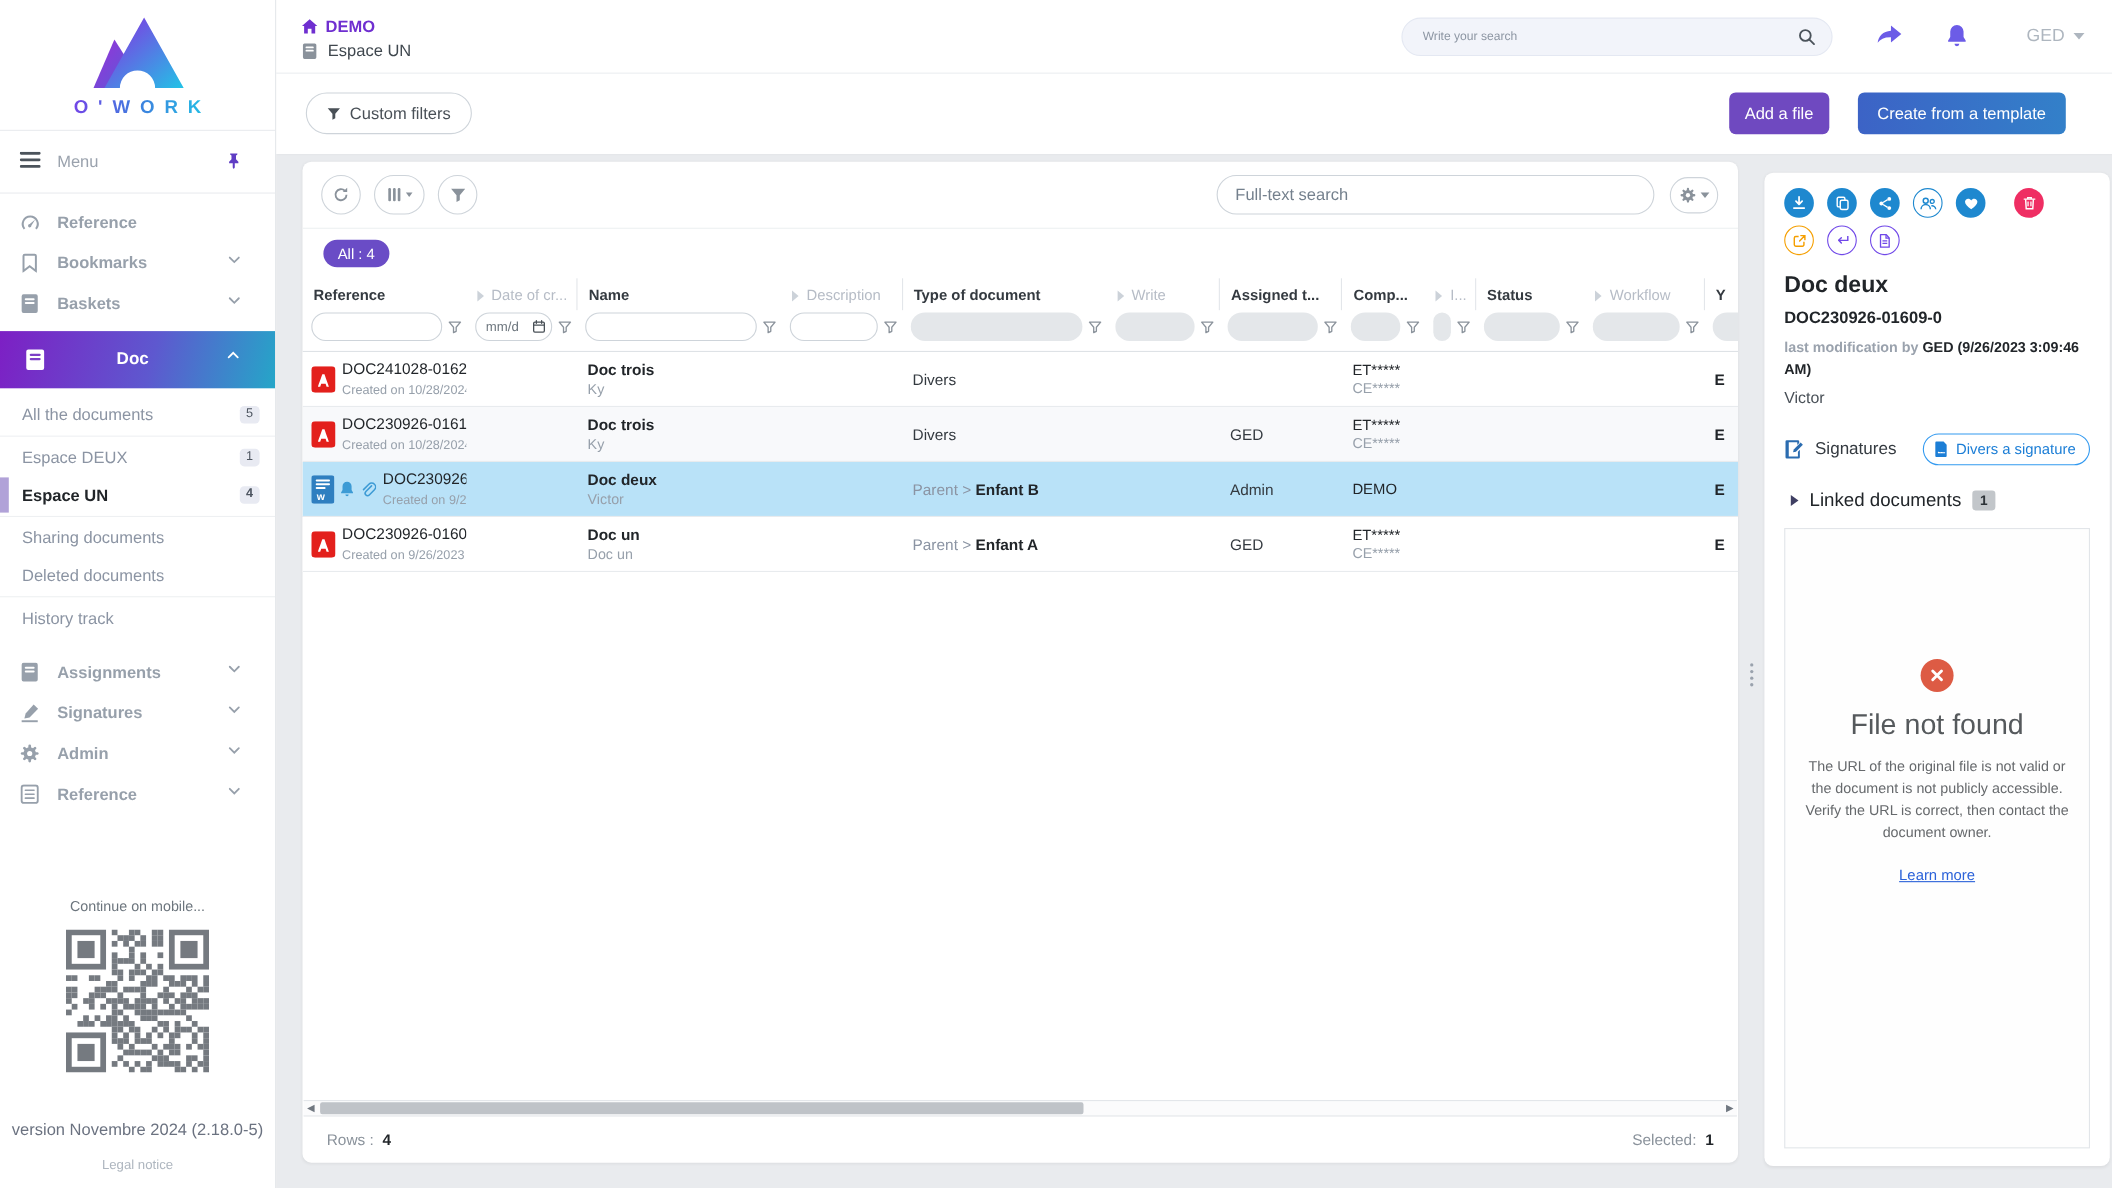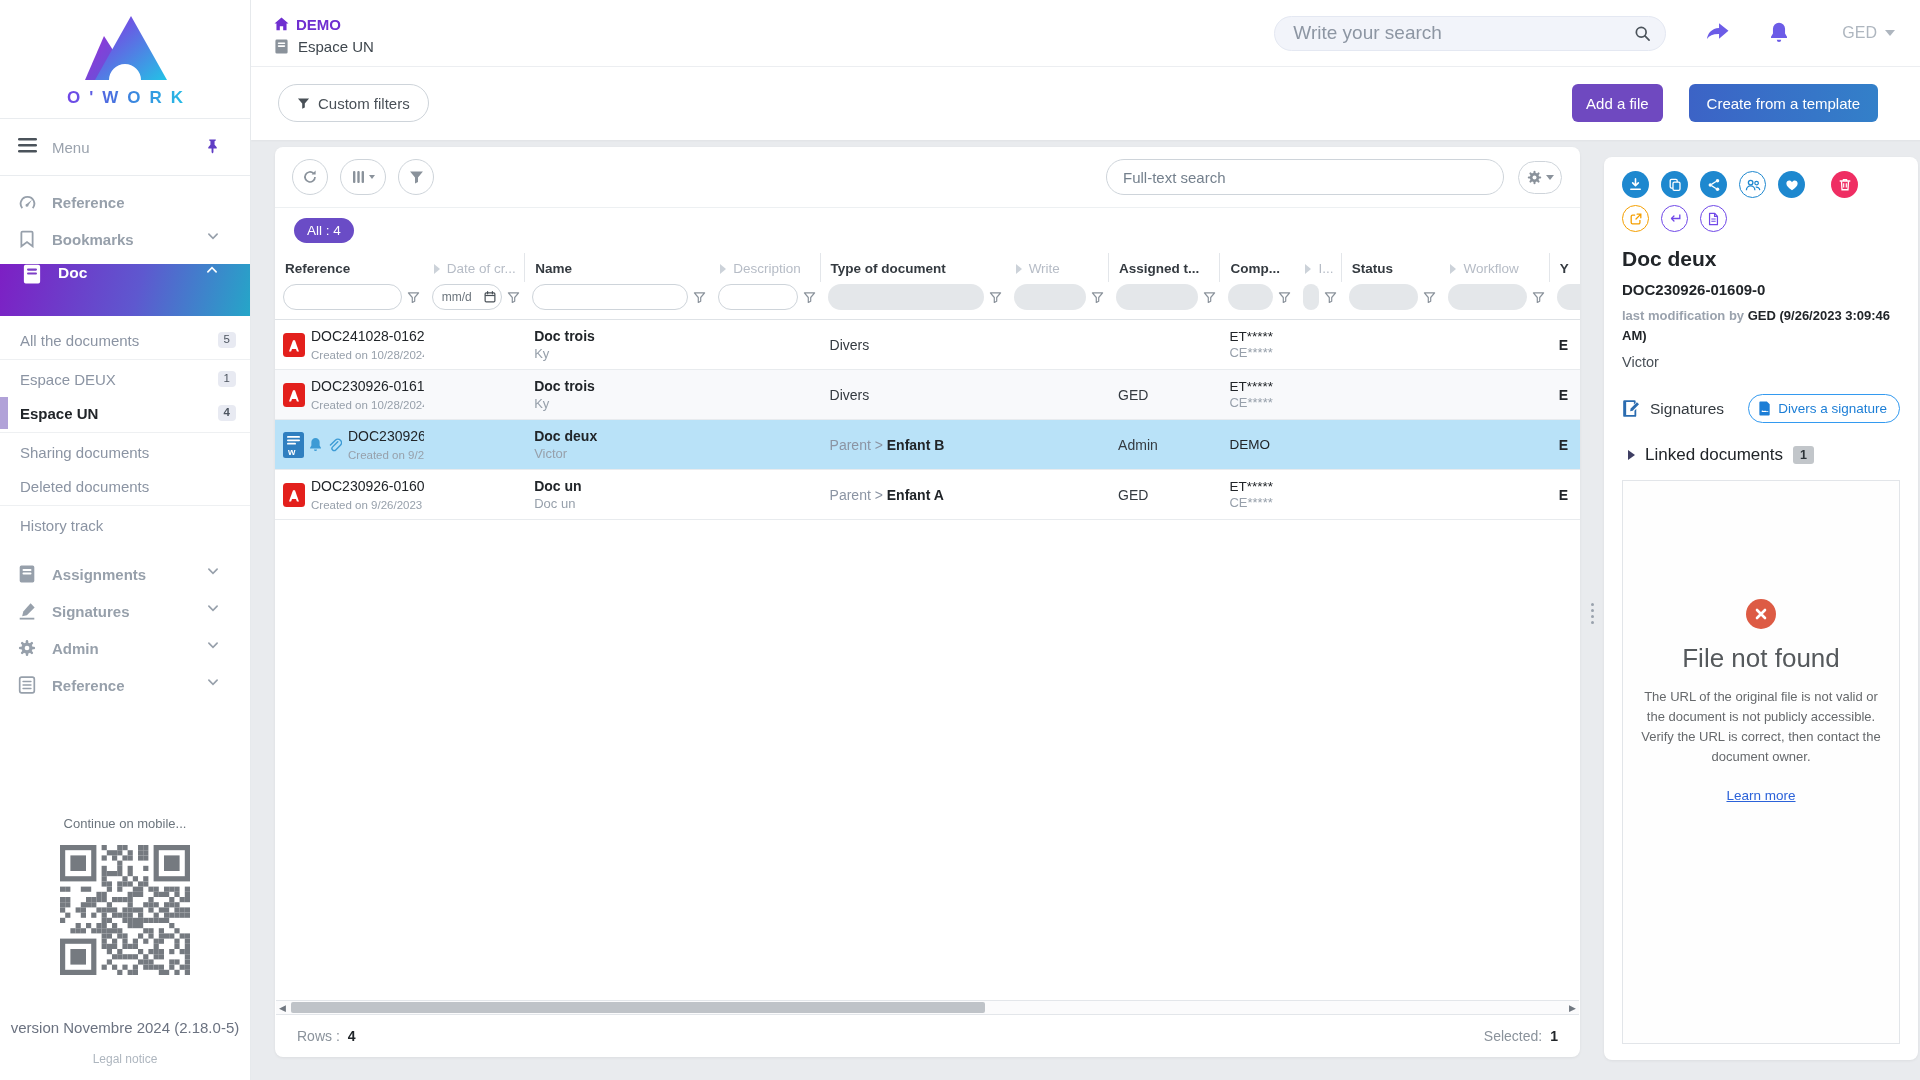--- a/index.html
+++ b/index.html
@@ -12,22 +12,22 @@
   .logo-wrap { padding:14px 0 10px 0; display:flex; flex-direction:column; align-items:center; }
   .logo-word { margin-top:2px; font-weight:bold; font-size:17px; letter-spacing:9px; padding-left:9px;
     background:linear-gradient(90deg,#7a3de8,#3e7ede,#22c3e6); -webkit-background-clip:text; background-clip:text; color:transparent; }
   .sb-divider { border-top:1px solid #e9ecef; }
   .menu-row { height:56px; display:flex; align-items:center; padding:0 26px 0 18px; }
   .menu-label { color:#9aa2ad; font-size:15px; margin-left:15px; flex:1; }
   .sb-item { height:37px; display:flex; align-items:center; padding:0 24px 0 18px; cursor:pointer; }
   .sb-item .sb-label { color:#97a0ab; font-size:15px; font-weight:bold; margin-left:15px; flex:1; }
   .sb-item .icn, .menu-row .icn { color:#97a0ab; width:19px; height:19px; }
   .chev { color:#aab2bc; }
-  .doc-active { height:52px; display:flex; padding:0 24px 0 22px; margin-top:6px;
-    background:linear-gradient(105deg,#7d1fc4 0%,#5e58cf 55%,#25a6c8 100%); cursor:pointer; }
+  .doc-active { height:52px; display:flex; align-items:center; padding:0 24px 0 22px; margin-top:6px;
+    background:linear-gradient(105deg,#7d1fc4 0%,#5e58cf 55%,#25a6c8 100%); cursor:pointer;gap:48px; }
   .doc-active .sb-label { color:#fff; font-size:15.5px; font-weight:bold; margin-left:16px; flex:1; }
   .doc-active .icn { color:#fff; width:20px; height:20px; }
   .doc-active .chev { color:#fff; }
   .sub-item { height:34px; display:flex; align-items:center; padding:0 14px 0 20px; font-size:15px; color:#8b94a3; cursor:pointer; position:relative; }
   .sub-item .sub-label { flex:1; }
   .sub-item.active { color:#212529; font-weight:bold; }
   .sub-item.active::before { content:""; position:absolute; left:0; top:1px; bottom:1px; width:8px; background:#b1a2d8; }
   .count-badge { background:#e8eaf2; color:#4d5560; font-size:11.5px; padding:2px 6px; border-radius:4px; line-height:1; }
   .sub-divider { border-top:1px solid #eef0f2; margin:2px 0; }
   .sb-bottom { margin-top:auto; display:flex; flex-direction:column; align-items:center; padding-bottom:14px; }
@@ -39,21 +39,21 @@
   
   .main { flex:1; display:flex; flex-direction:column; }
   .topbar { background:#fff; height:140px; box-shadow:0 1px 2px rgba(0,0,0,.04); }
   .tb-row1 { height:67px; display:flex; align-items:center; border-bottom:1px solid #eceef1; padding:0 28px 0 23px; }
   .crumbs { display:flex; flex-direction:column; gap:5px; padding-top:4px; }
   .crumb-root { display:flex; align-items:center; gap:7px; color:#6f2fd0; font-weight:bold; font-size:15px; cursor:pointer; }
   .crumb-page { display:flex; align-items:center; gap:9px; color:#3f474e; font-size:15px; }
   .crumb-page .icn { color:#8a929b; }
   .tb-right { margin-left:auto; display:flex; align-items:center; }
   .search-pill { width:392px; height:35px; background:#f2f4fa; border:1px solid #e4e8f2; border-radius:18px; display:flex; align-items:center; padding:0 14px 0 18px; }
-  .search-pill input { flex:1; border:0; background:transparent; outline:none; font-size:19px; color:#495057; font-family:inherit; }
+  .search-pill input { flex:1; border:0; background:transparent; outline:none; font-size:11px; color:#495057; font-family:inherit; }
   .search-pill input::placeholder { color:#8d96a3; }
   .hdr-ic { color:#6c5ce7; margin-left:38px; cursor:pointer; display:flex; }
   .account { margin-left:52px; display:flex; align-items:center; gap:8px; color:#aeb6bf; font-size:16px; cursor:pointer; }
   .caret-down { width:0; height:0; border-left:5px solid transparent; border-right:5px solid transparent; border-top:6px solid #aeb6bf; }
   .tb-row2 { height:72px; display:flex; align-items:center; padding:0 45px 0 27px; }
   .cf-btn { display:flex; align-items:center; gap:8px; border:1px solid #ced4da; border-radius:19px; height:38px; padding:0 18px; color:#495057; font-size:15px; background:#fff; cursor:pointer; }
   .tb2-right { margin-left:auto; display:flex; gap:26px; }
   .btn-add { background:#6f49c0; color:#fff; border:0; border-radius:6px; height:38px; padding:0 14px; font-size:15px; cursor:pointer; font-family:inherit; }
   .btn-create { background:linear-gradient(90deg,#3c63c6,#3380c9); color:#fff; border:0; border-radius:6px; height:38px; padding:0 18px; font-size:15px; cursor:pointer; font-family:inherit; }
 
@@ -213,20 +213,35 @@
       </span>
       <span class="sb-label">Reference</span>
     </div>
     <div class="sb-item">
       <span class="icn">
         <svg width="18" height="18" viewBox="0 0 16 16">
             <path d="M4 1.5h8a1 1 0 0 1 1 1v12l-5-3.8-5 3.8v-12a1 1 0 0 1 1-1z" fill="none" stroke="currentColor" stroke-width="1.6"></path>
           </svg>
       </span>
       <span class="sb-label">Bookmarks</span>
+      <span class="icn chev">
+        <svg width="12" height="12" viewBox="0 0 16 16">
+            <path d="M2.5 5.5 8 11l5.5-5.5" fill="none" stroke="currentColor" stroke-width="2.2" stroke-linecap="round"></path>
+          </svg>
+      </span>
+    </div>
+    <div class="sb-item">
+      <span class="icn">
+        <svg width="18" height="18" viewBox="0 0 16 16" fill="currentColor">
+            <path d="M3 0.5h10A1.5 1.5 0 0 1 14.5 2v12A1.5 1.5 0 0 1 13 15.5H3A1.5 1.5 0 0 1 1.5 14V2A1.5 1.5 0 0 1 3 .5z"></path>
+            <rect x="4" y="3.6" width="8" height="1.7" rx=".85" fill="#fff"></rect>
+            <rect x="4" y="6.7" width="8" height="1.7" rx=".85" fill="#fff"></rect>
+          </svg>
+      </span>
+      <span class="sb-label">Baskets</span>
       <span class="icn chev">
         <svg width="12" height="12" viewBox="0 0 16 16">
             <path d="M2.5 5.5 8 11l5.5-5.5" fill="none" stroke="currentColor" stroke-width="2.2" stroke-linecap="round"></path>
           </svg>
       </span>
     </div>
 
     <div class="doc-active">
       <span class="icn">
         <svg width="20" height="20" viewBox="0 0 16 16" fill="currentColor">

